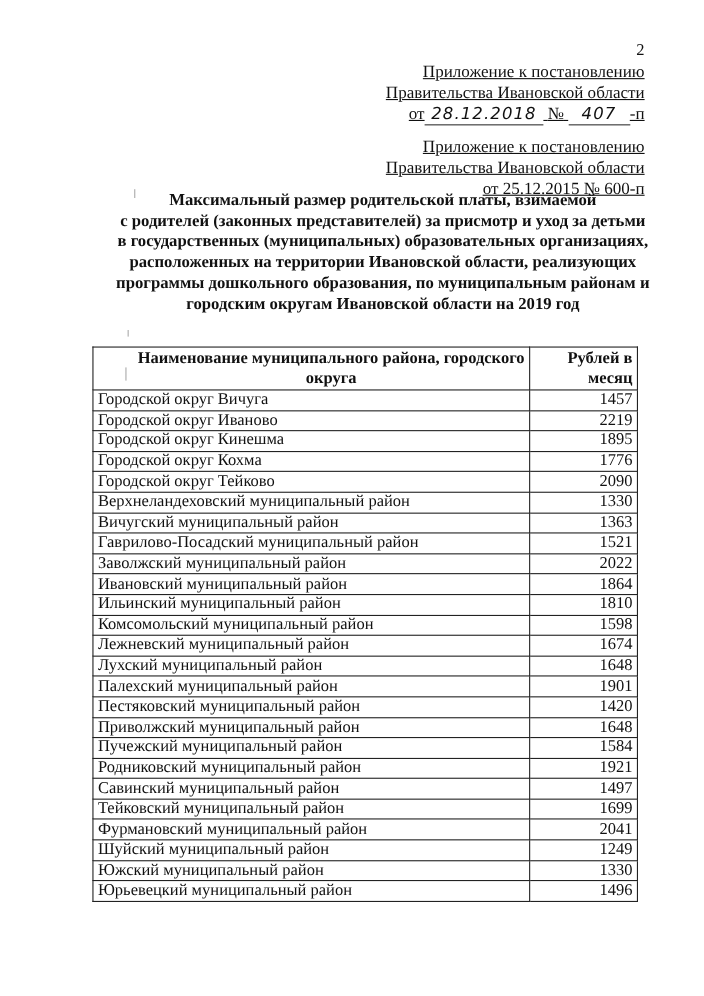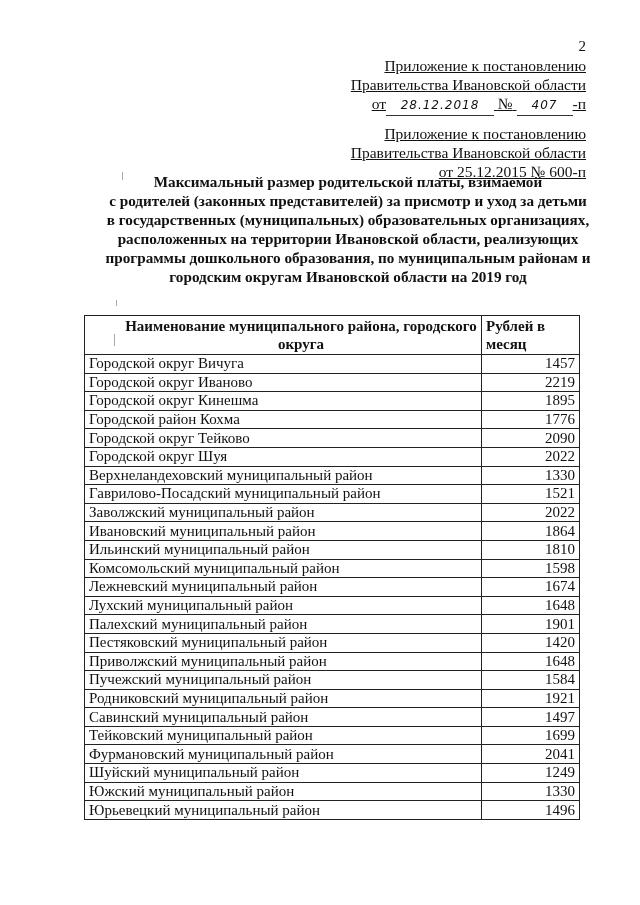--- a/index.html
+++ b/index.html
@@ -2,32 +2,32 @@
 <html><head>
 <meta charset="utf-8">
 <style>
   html, body { margin: 0; padding: 0; background: #ffffff; }
   body { width: 640px; height: 905px; position: relative; overflow: hidden;
          font-family: "Liberation Serif", "DejaVu Serif", serif; color: #111; }
   .page-num { position: absolute; top: 38px; right: 54px; font-size: 15px; }
   .appendix { position: absolute; right: 54px; text-align: right; font-size: 15.5px; line-height: 19px; text-decoration: underline; }
   .appendix.a1 { top: 56px; }
   .appendix.a2 { top: 124px; }
-  .hand { font-family: "DejaVu Sans", sans-serif; font-style: italic; font-size: 12px;
+  .hand { font-family: "DejaVu Sans", sans-serif; font-style: italic; font-size: 15px;
           display: inline-block; border-bottom: 1px solid #333; text-align: center; letter-spacing: 1px; }
   .hand.date { width: 108px; }
   .hand.num { width: 56px; }
   .title { position: absolute; top: 172px; left: 100px; width: 496px; text-align: center;
            font-weight: bold; font-size: 15.2px; line-height: 19px; }
   table { position: absolute; top: 315px; left: 84px; width: 496px; border-collapse: collapse;
           font-size: 15px; }
   td, th { border: 1px solid #222; padding: 0 4px; height: 17.6px; line-height: 17px; }
   th { font-weight: bold; line-height: 18px; padding-top: 1px; padding-bottom: 1px; vertical-align: top; }
   th.name { width: 352px; text-align: center; padding-left: 40px; }
-  th.val { text-align: left; }
+  th.val { text-align: right; }
   td.name { text-align: left; white-space: nowrap; }
   td.val { text-align: right; }
   .mark { position: absolute; width: 1px; background: #aaa; }
 </style>
 </head>
 <body>
 
 <div class="page-num">2</div>
 
 <div class="appendix a1">
@@ -73,34 +73,34 @@
       </tr>
       <tr>
         <td class="name">Городской округ Иваново</td>
         <td class="val">2219</td>
       </tr>
       <tr>
         <td class="name">Городской округ Кинешма</td>
         <td class="val">1895</td>
       </tr>
       <tr>
-        <td class="name">Городской район Кохма</td>
+        <td class="name">Городской округ Кохма</td>
         <td class="val">1776</td>
       </tr>
       <tr>
         <td class="name">Городской округ Тейково</td>
         <td class="val">2090</td>
       </tr>
       <tr>
-        <td class="name">Городской округ Шуя</td>
-        <td class="val">2022</td>
+        <td class="name">Верхнеландеховский муниципальный район</td>
+        <td class="val">1330</td>
       </tr>
       <tr>
-        <td class="name">Верхнеландеховский муниципальный район</td>
-        <td class="val">1330</td>
+        <td class="name">Вичугский муниципальный район</td>
+        <td class="val">1363</td>
       </tr>
       <tr>
         <td class="name">Гаврилово-Посадский муниципальный район</td>
         <td class="val">1521</td>
       </tr>
       <tr>
         <td class="name">Заволжский муниципальный район</td>
         <td class="val">2022</td>
       </tr>
       <tr>

